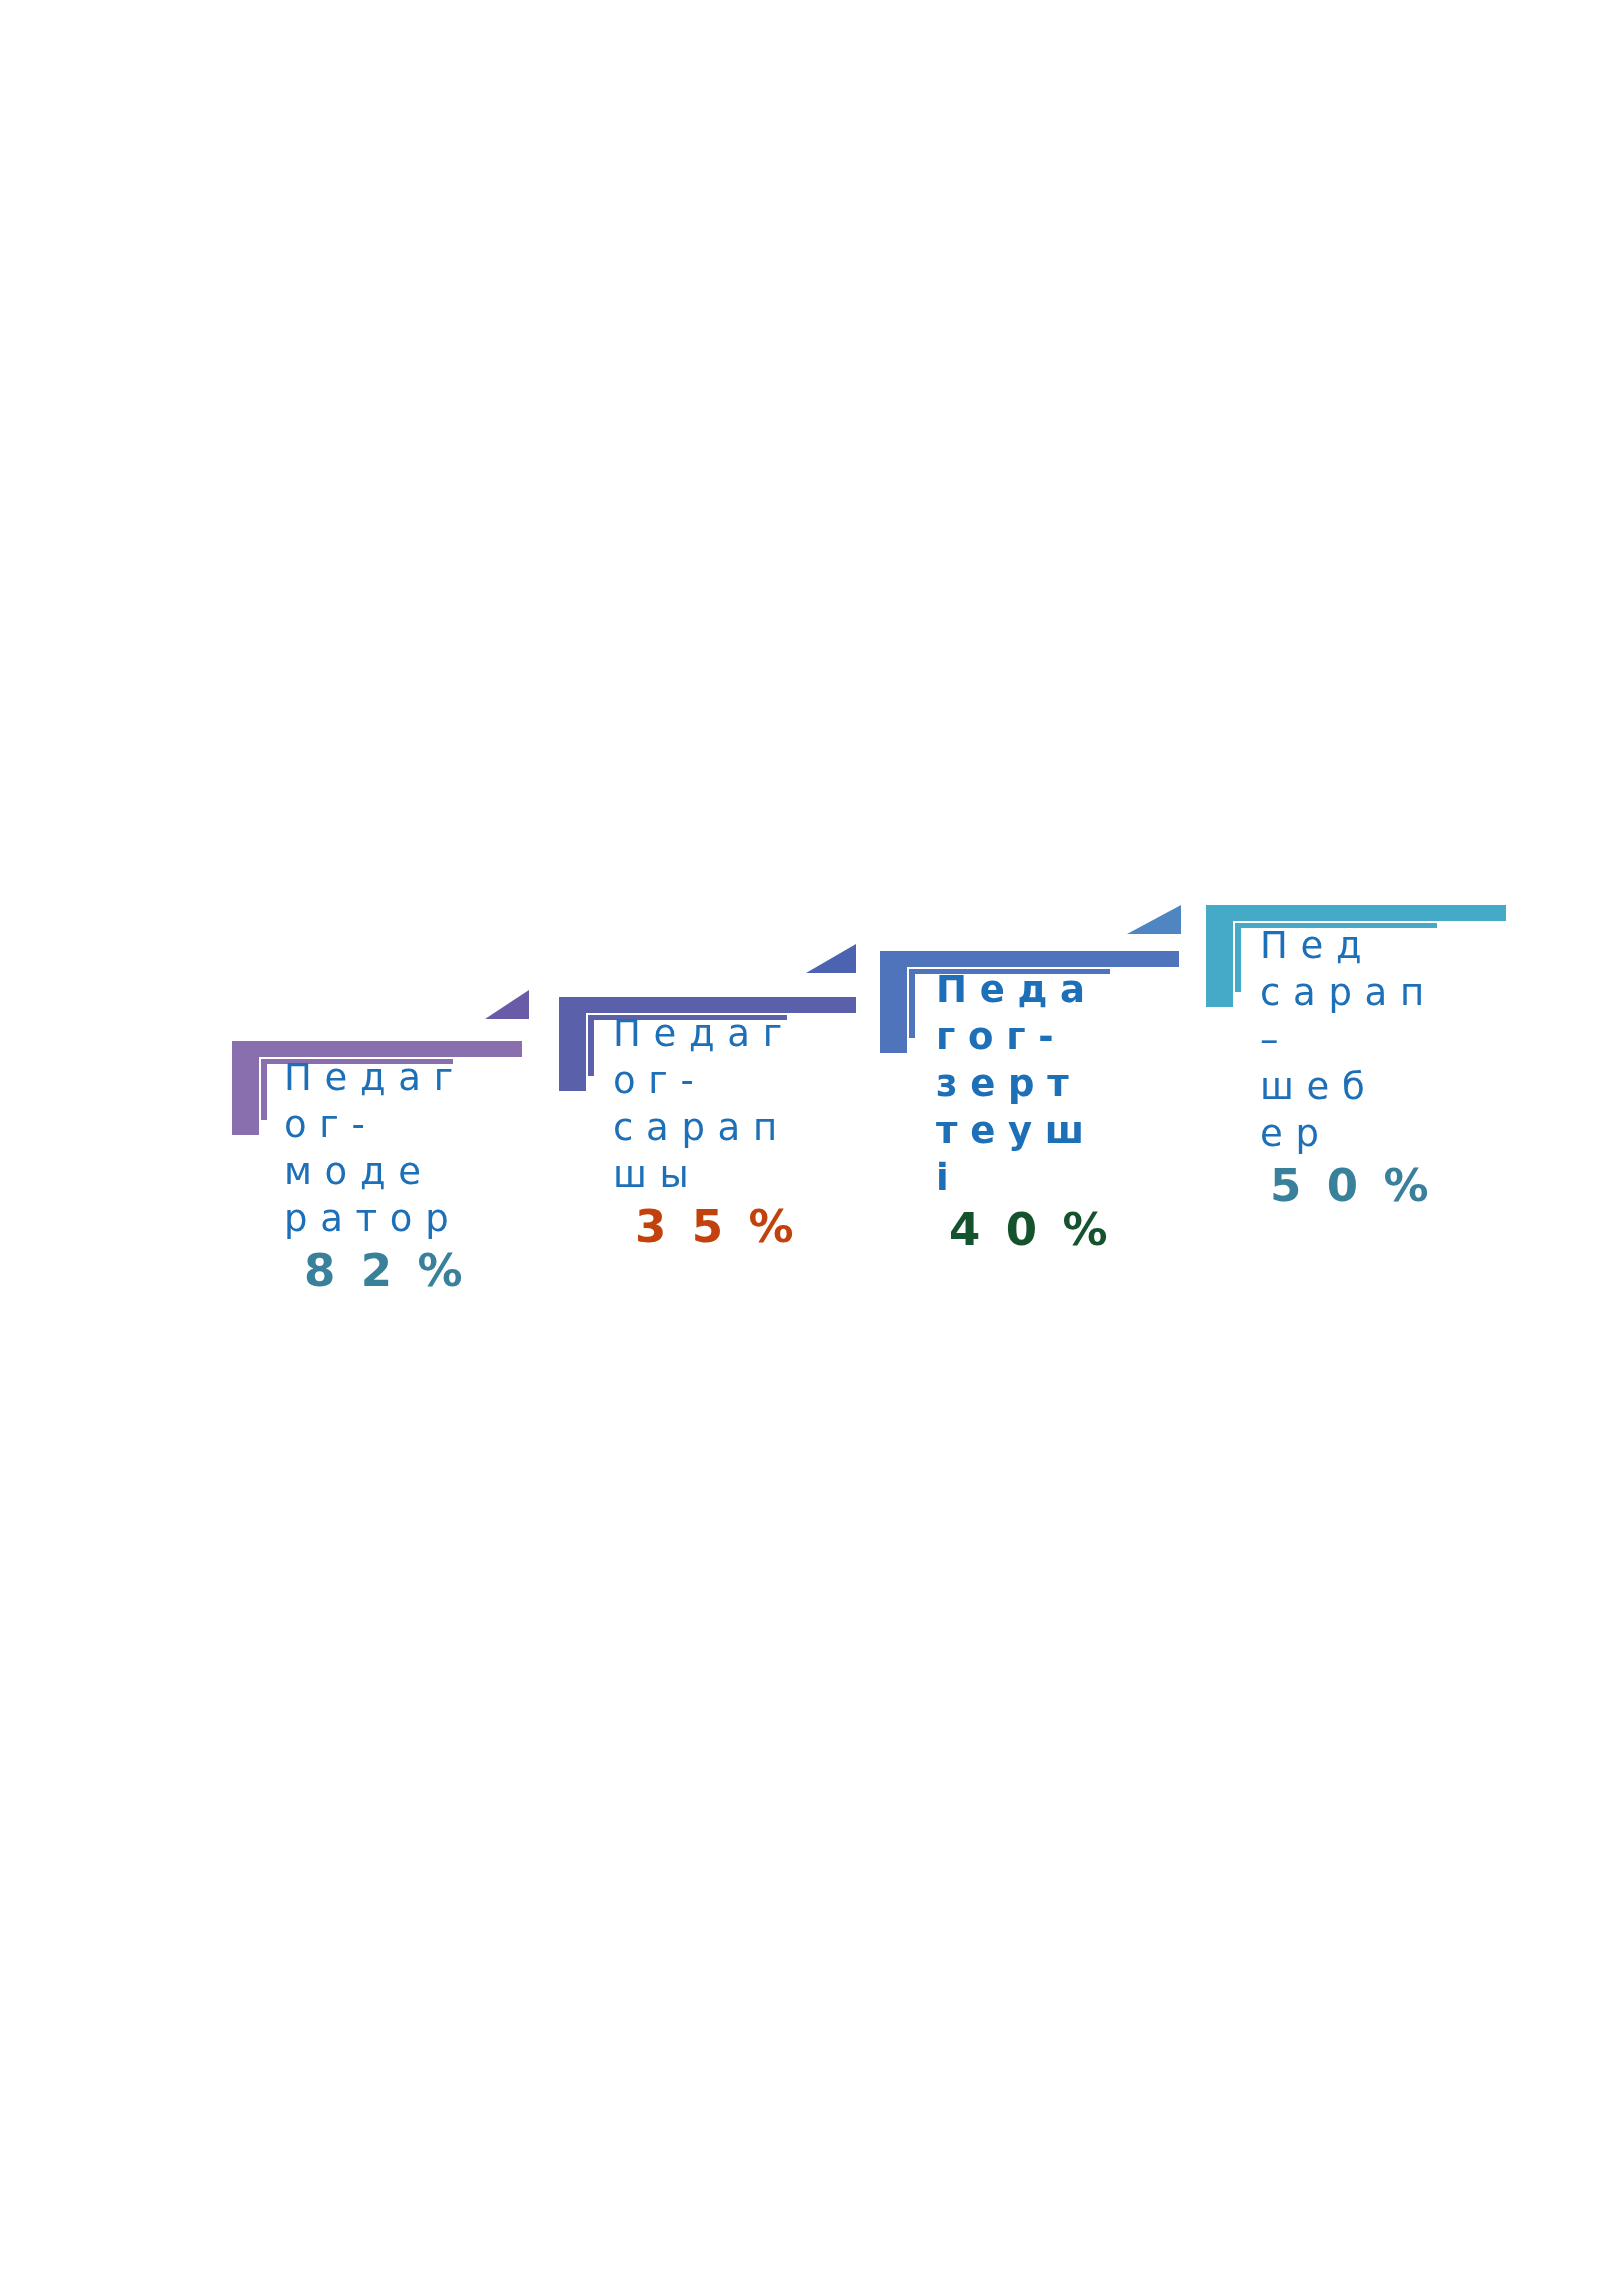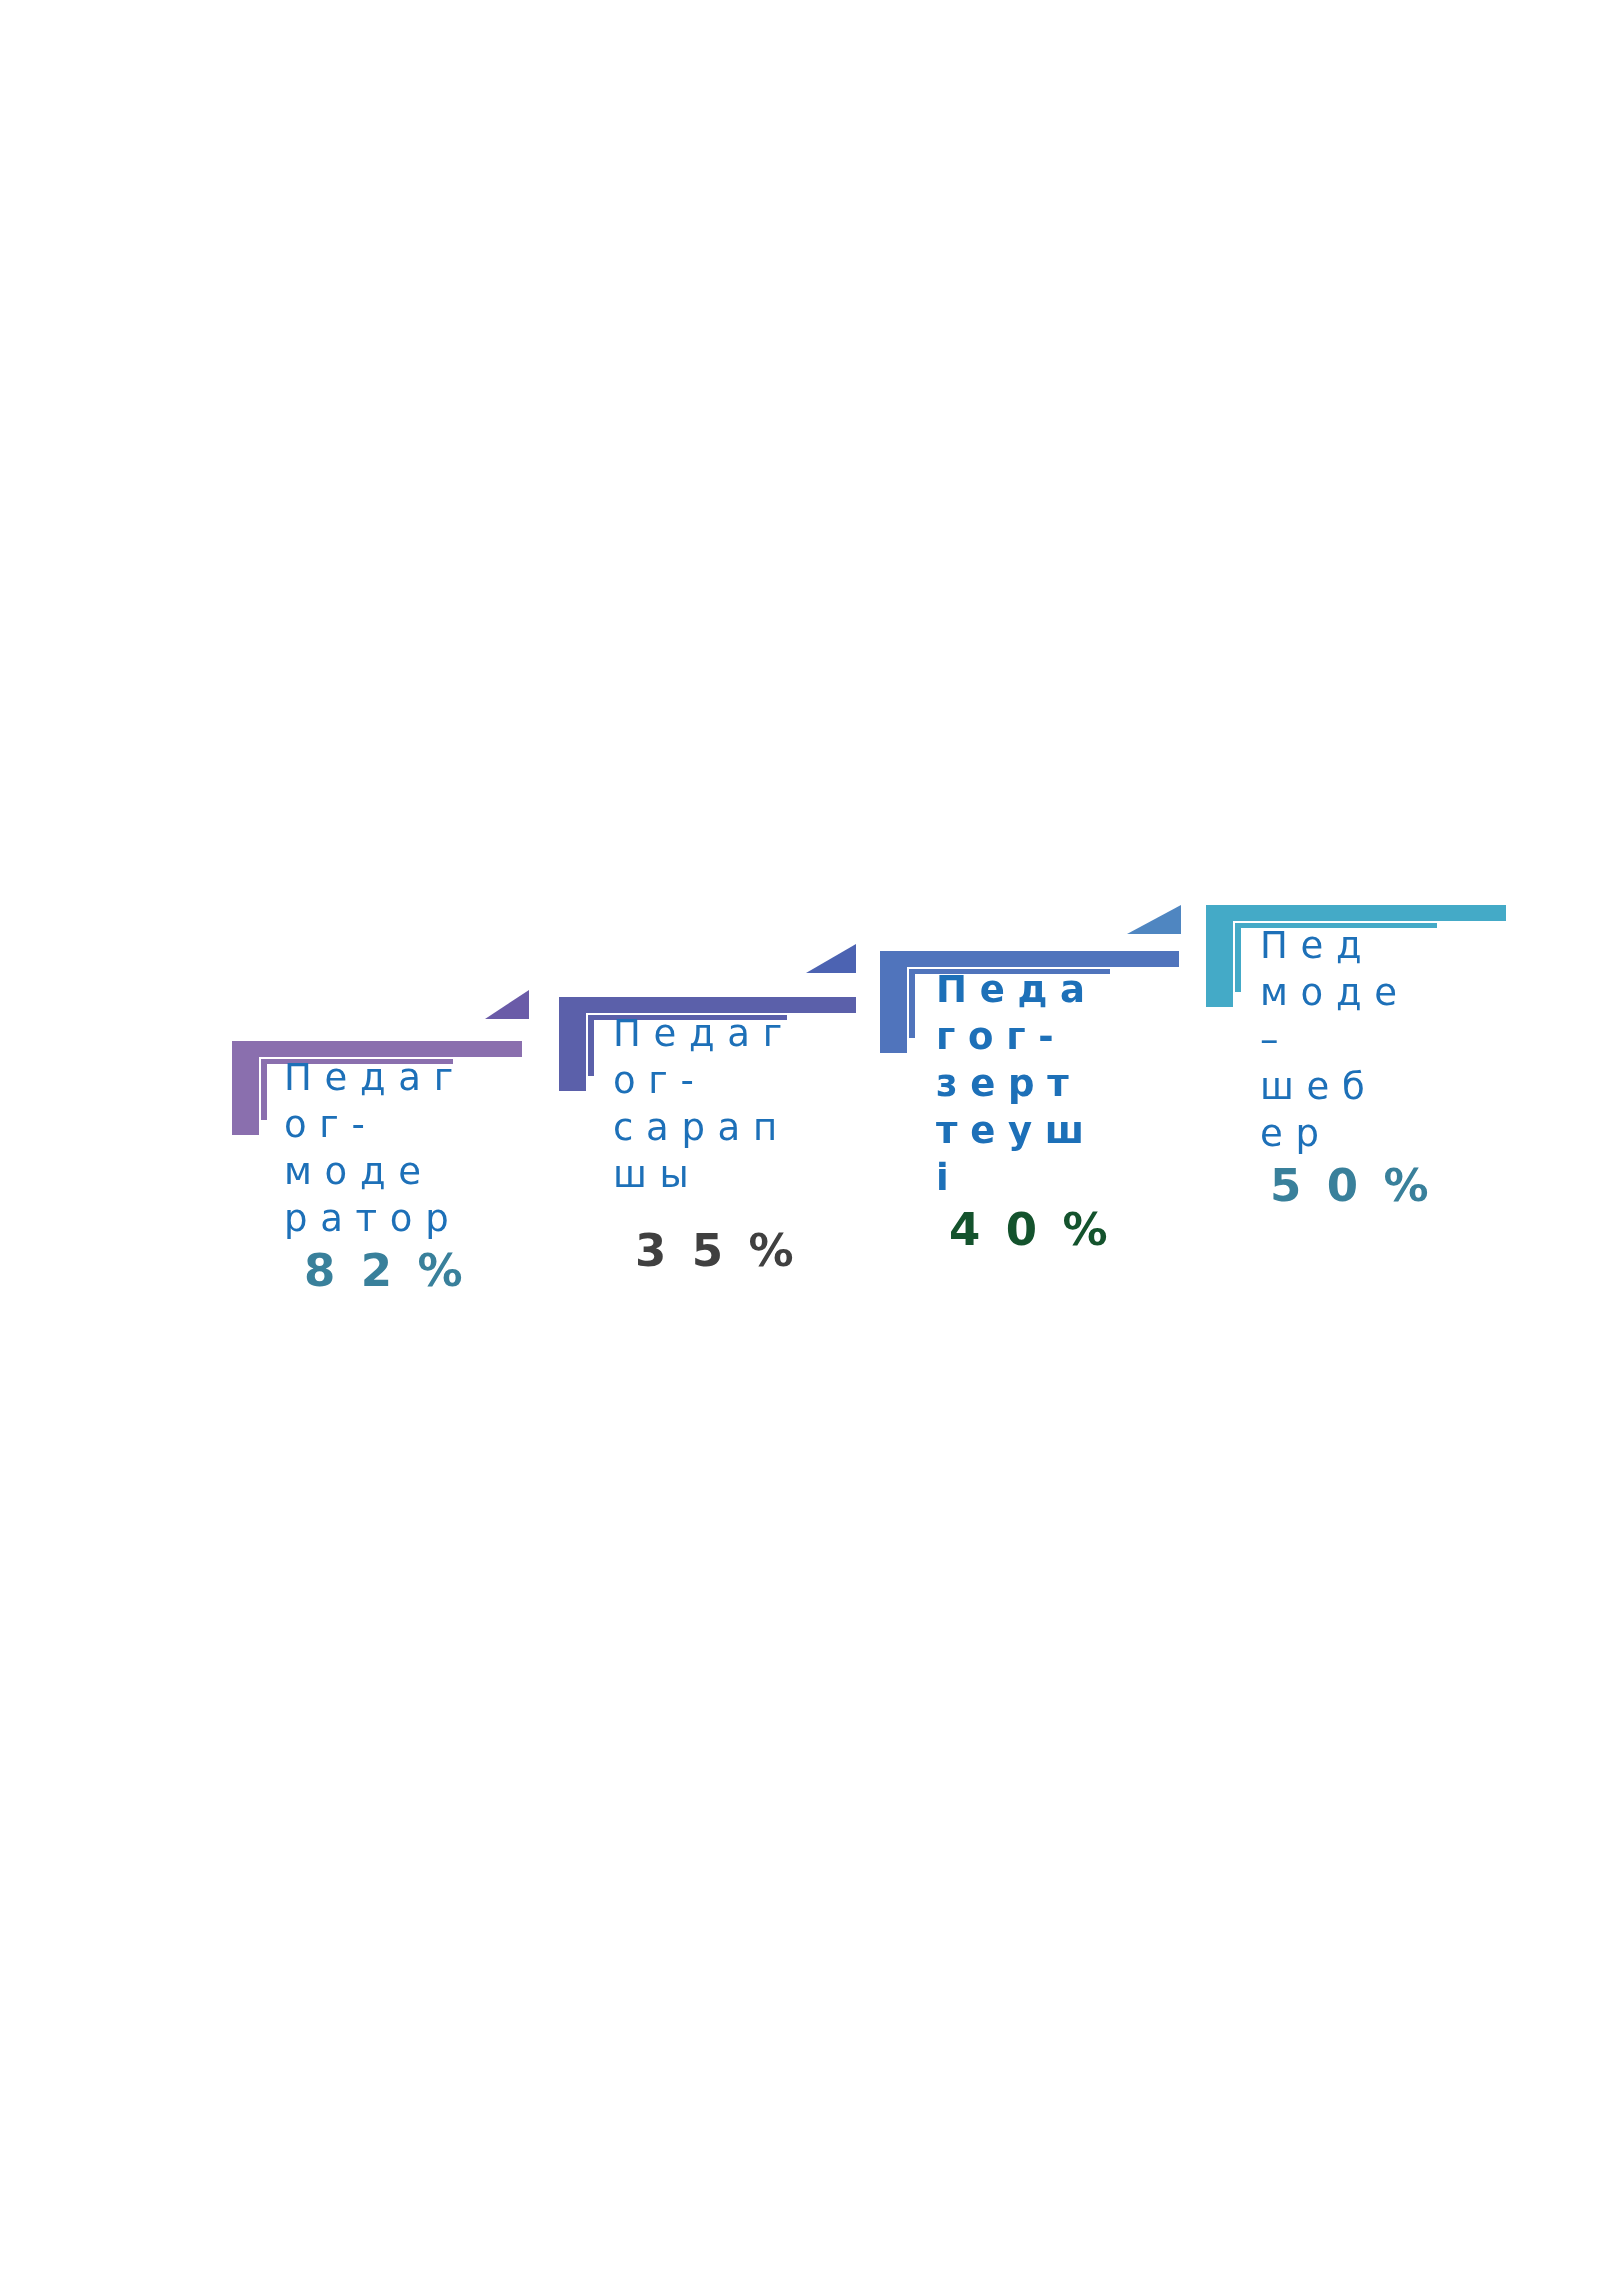--- a/index.html
+++ b/index.html
@@ -83,21 +83,21 @@
       <div class="bracket" style="width:297px; height:94px;">
         <div class="bar-h" style="background: rgb(91, 96, 170);"></div>
         <div class="bar-v" style="background: rgb(91, 96, 170);"></div>
         <div class="inner-h" style="background: rgb(91, 96, 170);"></div>
         <div class="inner-v" style="background: rgb(91, 96, 170);"></div>
       </div>
       <div class="label" style="left: 54px; top: 12.7px; color: rgb(29, 112, 184);">Педаг
 ог-
 сарап
 шы</div>
-      <div class="percent" style="left: 76px; top: 206px; color: #404040; margin-top: 24px;">35%</div>
+      <div class="percent" style="left: 76px; top: 206px; color: #c2410c;">35%</div>
     </div>
 
     <div class="step" style="left:880px; top:951px;">
       <div class="tri" style="left: 247px; top: -46px; width: 54px; height: 29px; background: rgb(79, 134, 193);"></div>
       <div class="bracket" style="width:299px; height:102px;">
         <div class="bar-h" style="background: rgb(80, 116, 188);"></div>
         <div class="bar-v" style="background: rgb(80, 116, 188);"></div>
         <div class="inner-h" style="background: rgb(80, 116, 188);"></div>
         <div class="inner-v" style="background: rgb(80, 116, 188);"></div>
       </div>
@@ -110,21 +110,21 @@
     </div>
 
     <div class="step" style="left:1206px; top:905px;">
       <div class="bracket" style="width:300px; height:102px;">
         <div class="bar-h" style="background: rgb(68, 170, 199);"></div>
         <div class="bar-v" style="background: rgb(68, 170, 199);"></div>
         <div class="inner-h" style="background: rgb(68, 170, 199);"></div>
         <div class="inner-v" style="background: rgb(68, 170, 199);"></div>
       </div>
       <div class="label" style="left: 54px; top: 16.7px; color: rgb(29, 112, 184);">Пед
-моде
+сарап
 –
 шеб
 ер</div>
       <div class="percent" style="left: 64px; top: 257px; color: rgb(57, 128, 155);">50%</div>
     </div>
 
   </div>
 </div>
 
 

